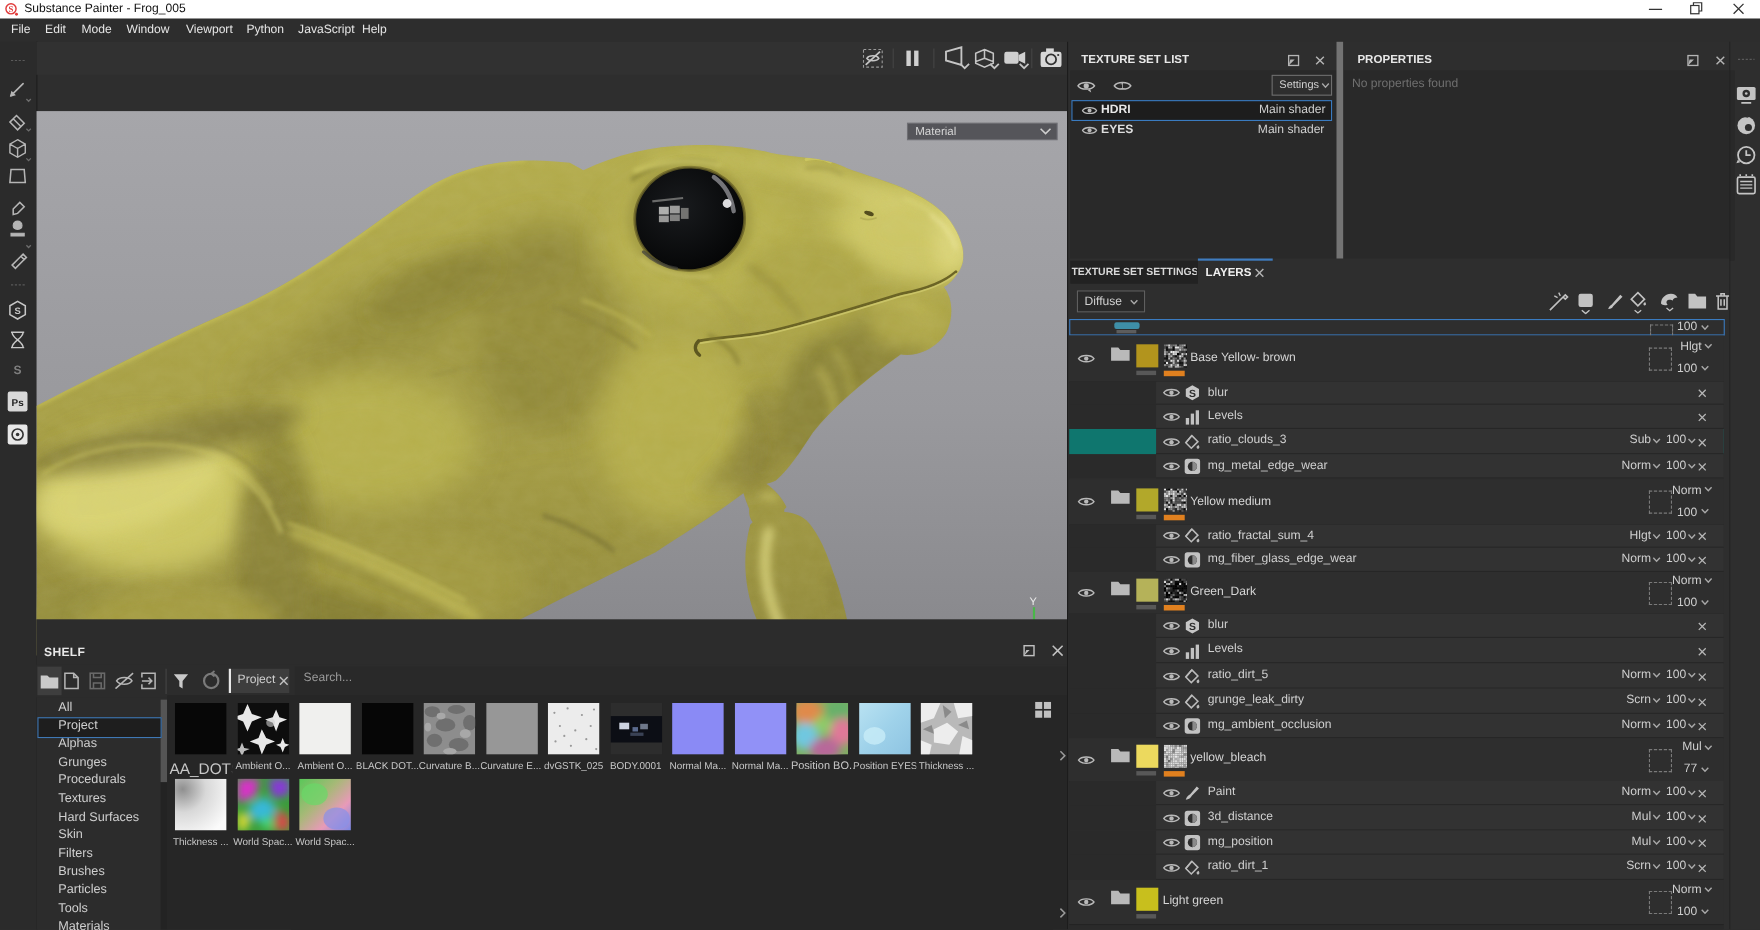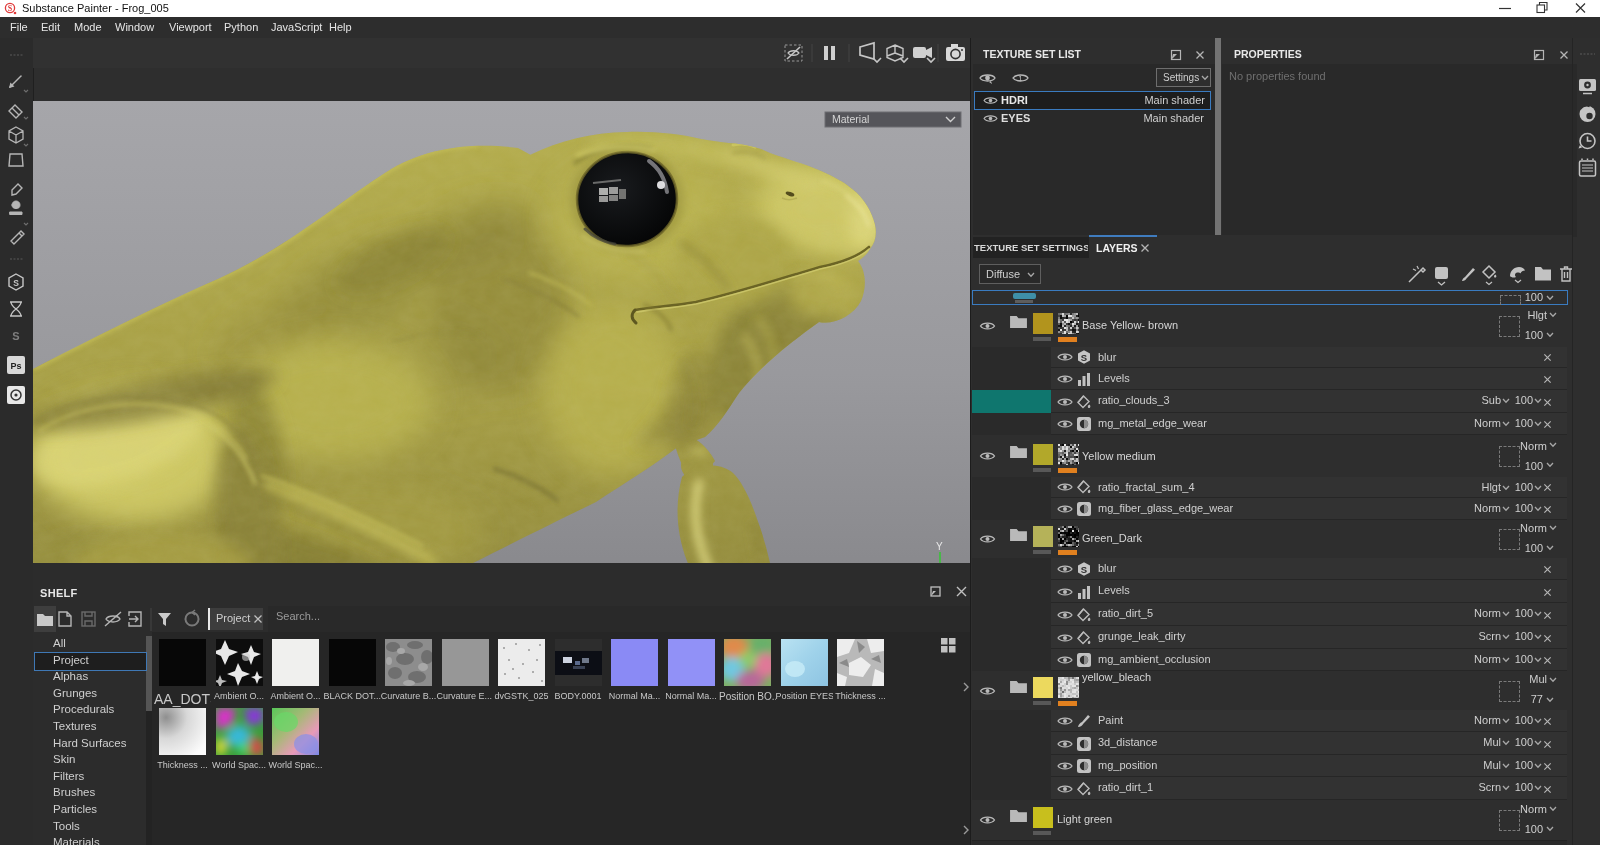--- a/index.html
+++ b/index.html
@@ -1441,21 +1441,21 @@
         <rect x="6" y="20" width="2" height="2" fill="rgb(228,228,228)"></rect>
         <rect x="8" y="20" width="2" height="2" fill="rgb(190,190,190)"></rect>
         <rect x="10" y="20" width="2" height="2" fill="rgb(222,222,222)"></rect>
         <rect x="12" y="20" width="2" height="2" fill="rgb(215,215,215)"></rect>
         <rect x="14" y="20" width="2" height="2" fill="rgb(158,158,158)"></rect>
         <rect x="16" y="20" width="2" height="2" fill="rgb(193,193,193)"></rect>
         <rect x="18" y="20" width="2" height="2" fill="rgb(205,205,205)"></rect>
         <rect x="20" y="20" width="2" height="2" fill="rgb(174,174,174)"></rect>
       </svg>
       <div class="abs" style="left:86px;top:30px;width:19px;height:4.5px;background:#e0801f"></div>
-      <span style="position:absolute;left:110px;top:0;font-size:11px;color:#d6d6d6">yellow_bleach</span>
+      <span style="position:absolute;left:110px;top:12px;font-size:11px;color:#d6d6d6">yellow_bleach</span>
       <div class="abs" style="left:527px;top:10px;width:19px;height:19px;border:1px dashed #7a7a7a"></div>
       <div class="abs" style="right:20px;top:2px;width:60px;text-align:right;font-size:11px;color:#cfcfcf">Mul</div>
       <svg class="abs" style="right:10px;top:6px" width="8" height="6">
         <use href="#chev"></use>
       </svg>
       <div class="abs" style="right:24px;top:22px;width:60px;text-align:right;font-size:11px;color:#cfcfcf">77</div>
       <svg class="abs" style="right:13px;top:26px" width="8" height="6">
         <use href="#chev"></use>
       </svg>
     </div>

